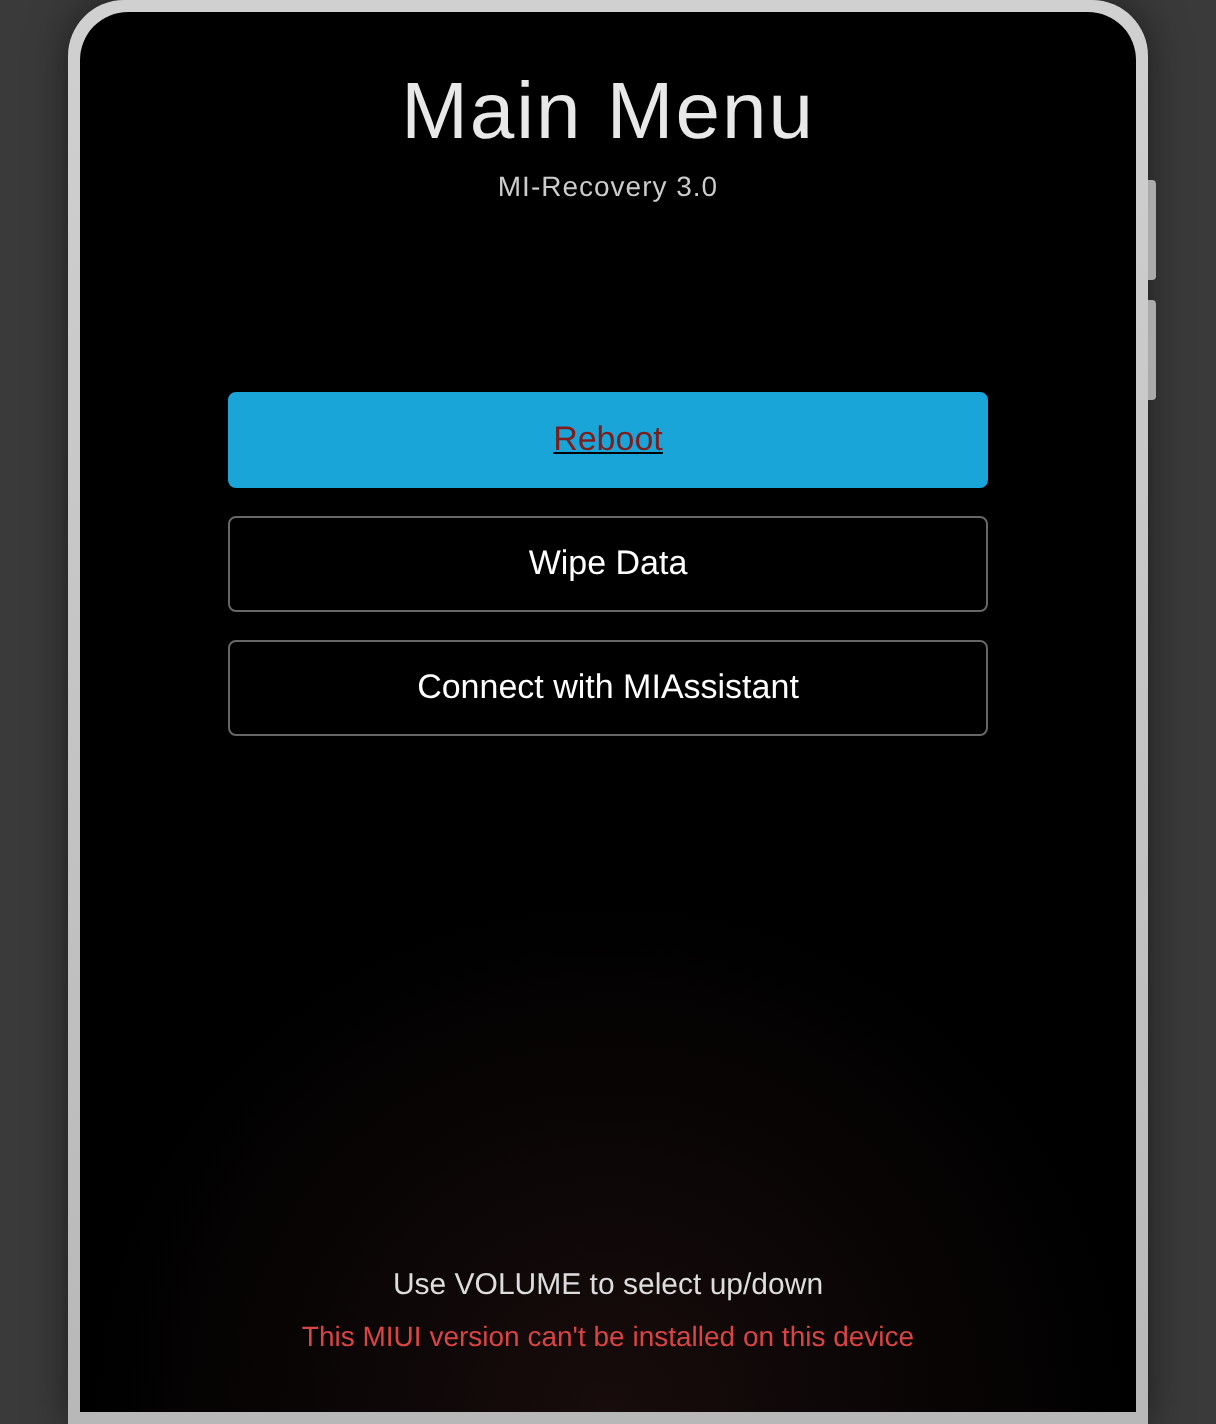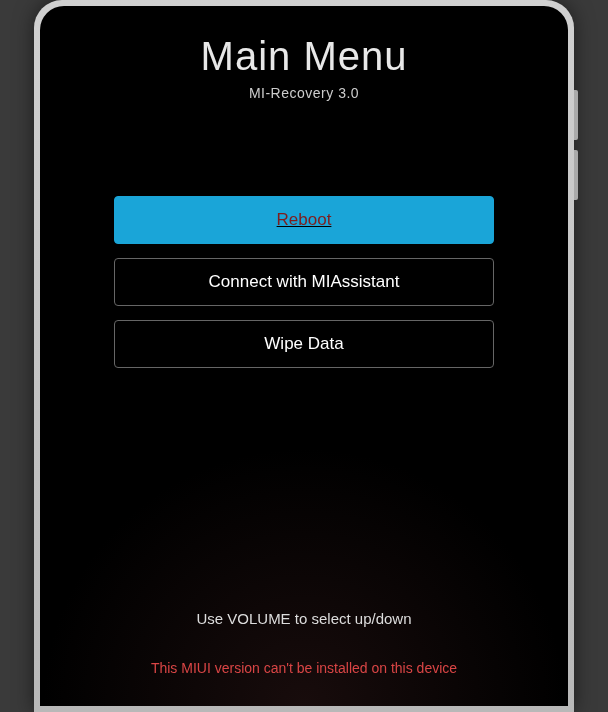--- a/index.html
+++ b/index.html
@@ -99,55 +99,55 @@
       border-color: #1aa5d8;
       color: #7f1d1d;
     }
     .footer {
       position: absolute;
       bottom: 30px;
       width: 100%;
       display: flex;
       flex-direction: column;
       align-items: center;
-      gap: 14px;
+      gap: 2px;
       z-index: 2;
     }
     .hint {
       color: #dddddd;
       font-size: 15px;
       text-align: center;
       line-height: 1.5;
     }
     .error {
       color: #d94545;
       font-size: 14px;
       text-align: center;
-      margin-top: 16px;
+      margin-top: 4px;
     }
   </style>
 </head>
 <body>
 
 <div class="phone-frame">
   <div class="side-button b1"></div>
   <div class="side-button b2"></div>
   <div class="screen">
     <div class="title">Main Menu</div>
     <div class="subtitle">MI-Recovery 3.0</div>
 
     <div class="menu">
       <div class="menu-item selected">
         <span>Reboot</span>
       </div>
       <div class="menu-item">
-        <span>Connect with MIAssistant</span>
+        <span>Wipe Data</span>
       </div>
       <div class="menu-item">
-        <span>Wipe Data</span>
+        <span>Connect with MIAssistant</span>
       </div>
     </div>
 
     <div class="footer">
       <div class="hint">Use VOLUME to select up/down</div>
       <div class="error">This MIUI version can't be installed on this device</div>
     </div>
   </div>
 </div>
 

